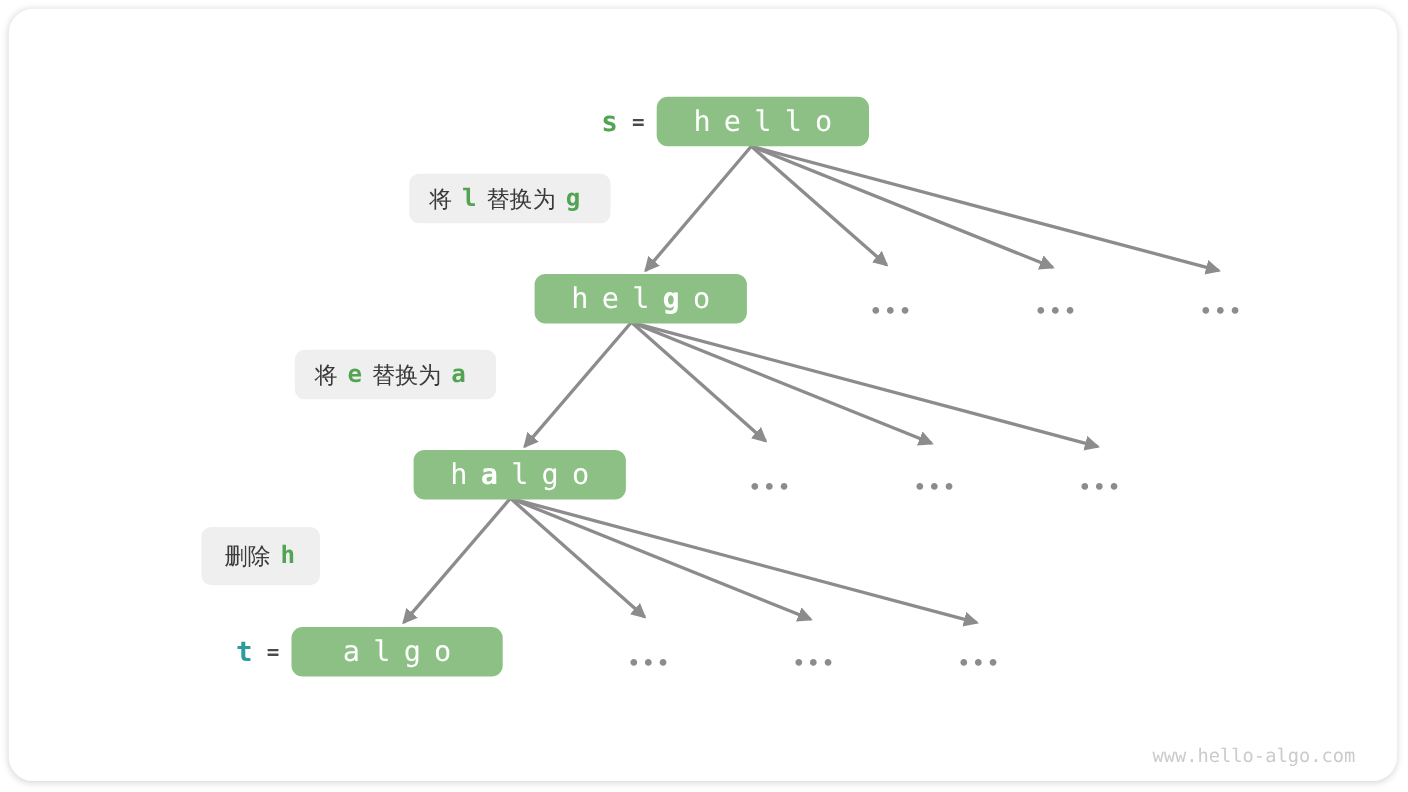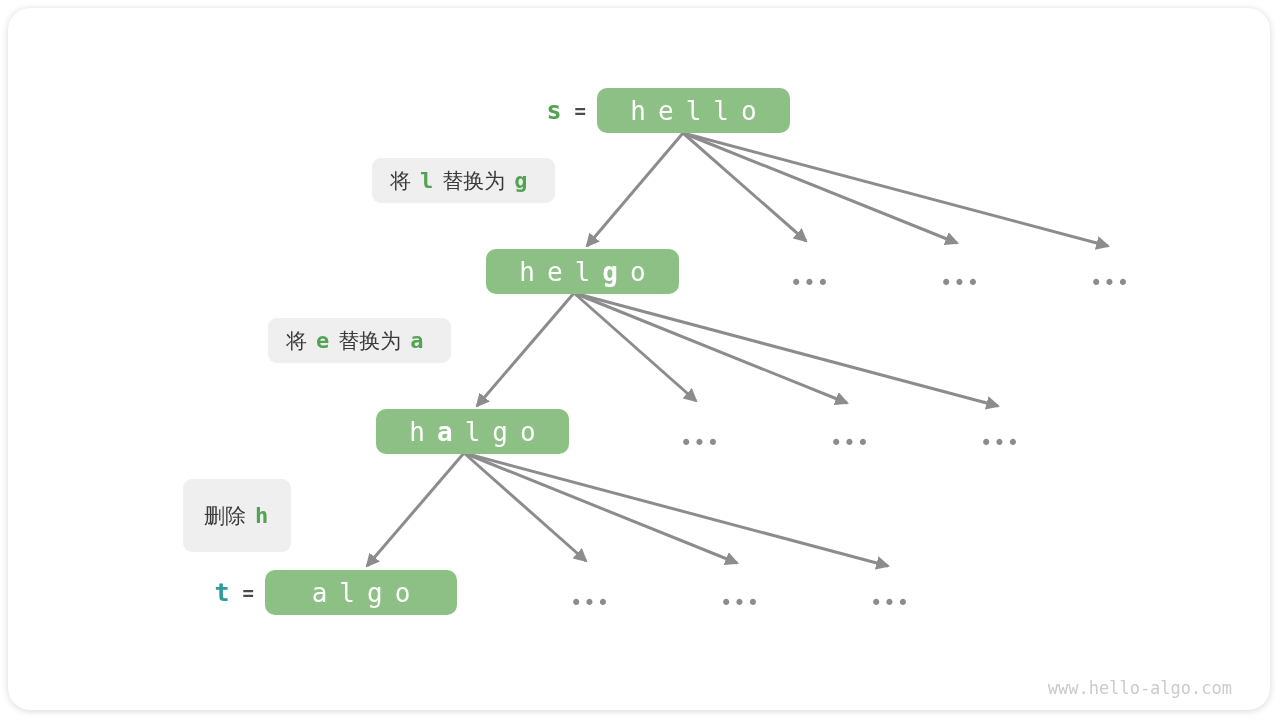--- a/index.html
+++ b/index.html
@@ -170,21 +170,21 @@
     <span class="ch">h</span>
     <span class="ch b">a</span>
     <span class="ch">l</span>
     <span class="ch">g</span>
     <span class="ch">o</span>
   </div>
   <div class="dots" style="left:678px; top:428px;">•••</div>
   <div class="dots" style="left:828px; top:428px;">•••</div>
   <div class="dots" style="left:978px; top:428px;">•••</div>
 
-  <div class="oplabel" style="left:183px; top:479px; padding:14px 21px;">
+  <div class="oplabel" style="left:183px; top:479px; padding:4px 21px;">
     <span>删除</span>
     <span class="gch" style="margin-right:2px;">h</span>
   </div>
 
   <div class="varwrap" style="right:1026px; top:570px;">
     <span class="varname teal">t</span>
     <span class="eq">=</span>
   </div>
   <div class="node" style="left:265px; top:570px; width:192px;">
     <span class="ch">a</span>

